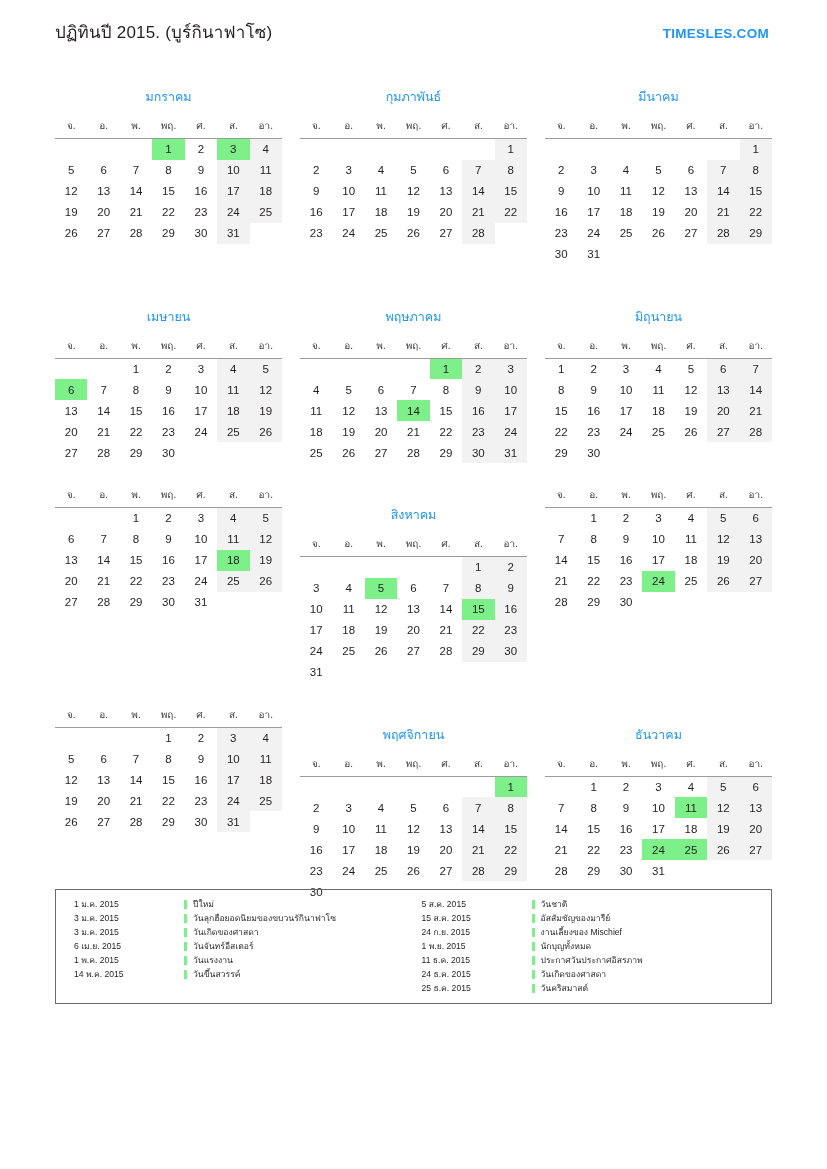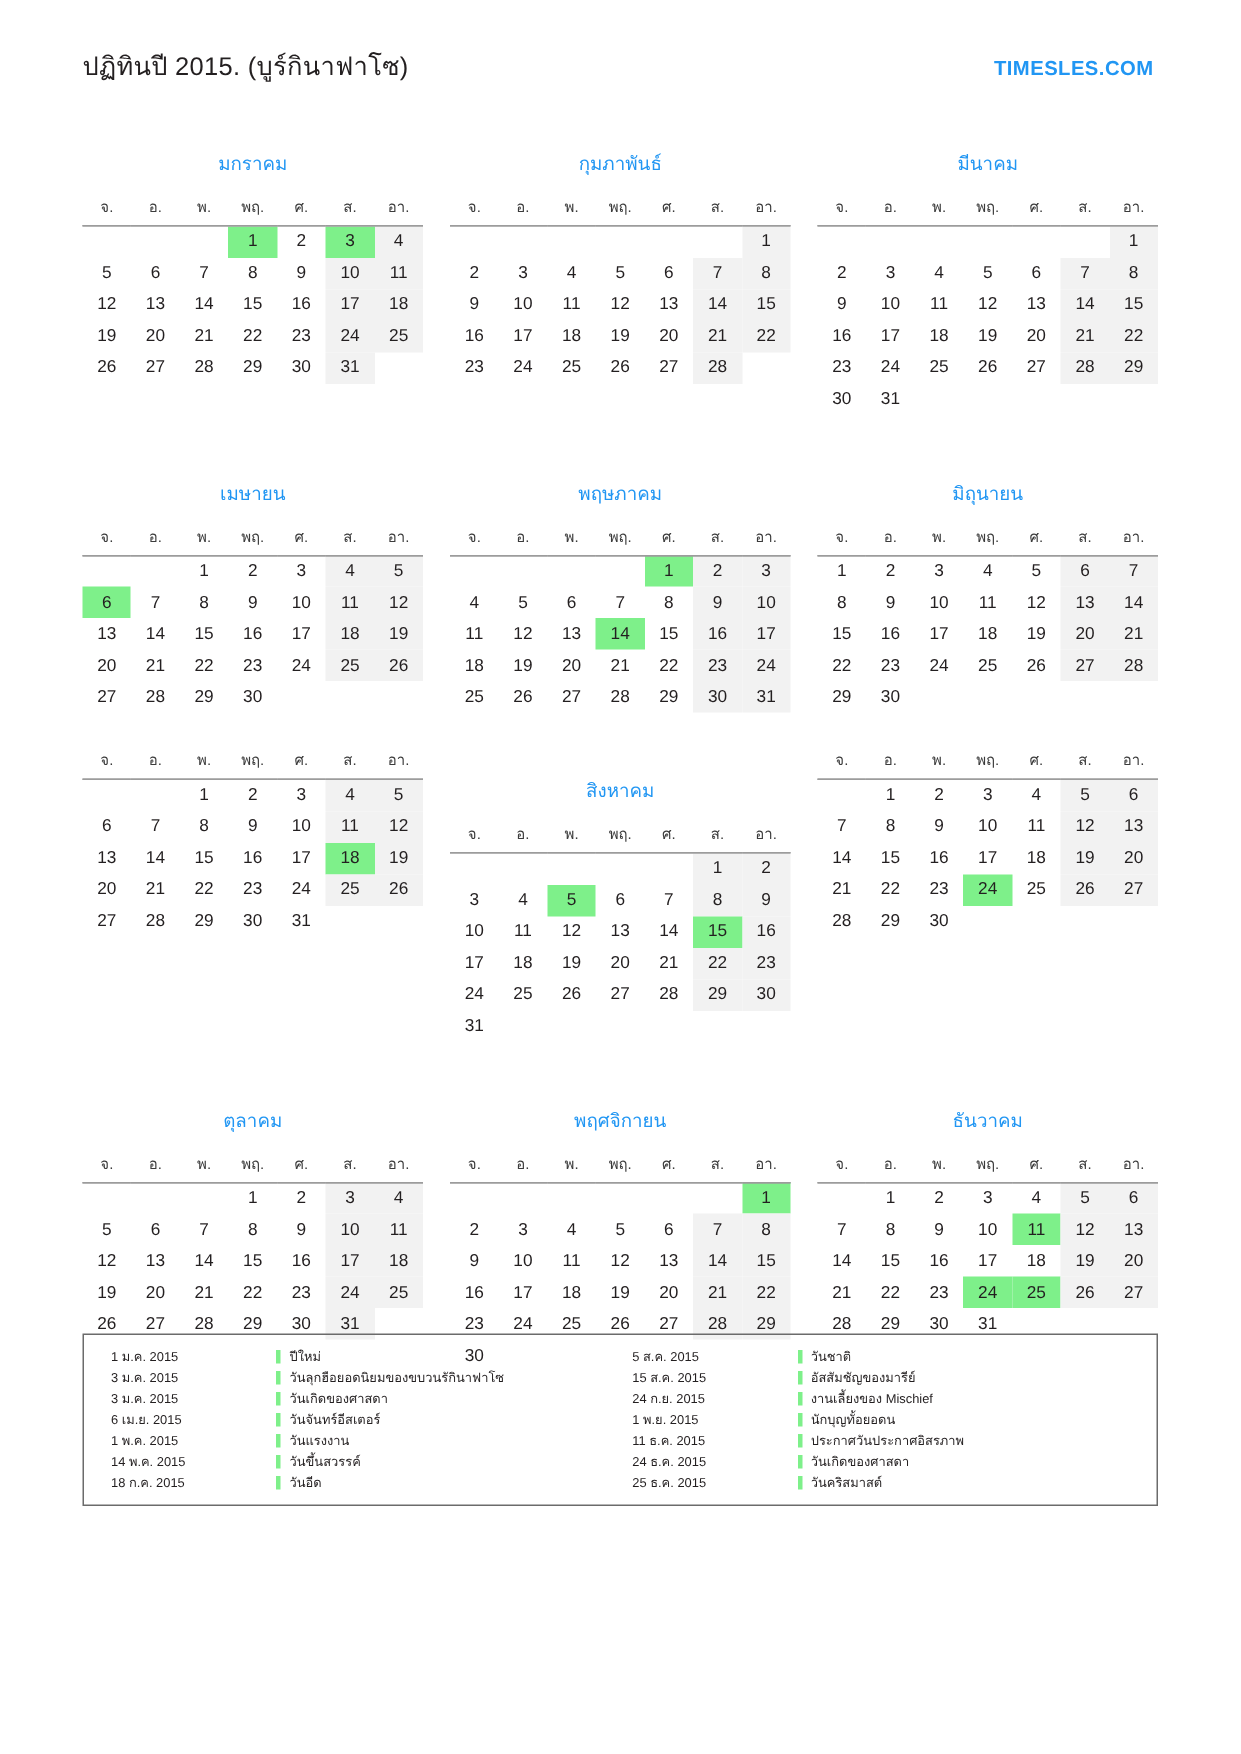--- a/index.html
+++ b/index.html
@@ -12,21 +12,21 @@
   .page {
     position: relative;
     width: 827px;
     height: 1169px;
     padding: 0;
   }
   .header {
     display: flex;
     align-items: baseline;
     justify-content: space-between;
-    padding: 30px 58px 0 55px;
+    padding: 18px 58px 0 55px;
   }
   .title {
     font-size: 17px;
     color: #231f20;
     letter-spacing: 0.2px;
   }
   .brand {
     font-size: 13.5px;
     font-weight: bold;
     color: #2196f3;
@@ -701,21 +701,20 @@
               <td class="">30</td>
               <td class="empty">&nbsp;</td>
               <td class="empty">&nbsp;</td>
               <td class="empty">&nbsp;</td>
               <td class="empty">&nbsp;</td>
             </tr>
           </tbody>
         </table>
       </div>
       <div class="month">
-        <div class="month-name">ตุลาคม</div>
         <table class="cal">
           <thead>
             <tr>
               <th>จ.</th>
               <th>อ.</th>
               <th>พ.</th>
               <th>พฤ.</th>
               <th>ศ.</th>
               <th>ส.</th>
               <th>อา.</th>
@@ -932,46 +931,41 @@
         <div class="legend-row">
           <div class="legend-date">1 พ.ค. 2015</div>
           <div class="legend-bar"></div>
           <div class="legend-name">วันแรงงาน</div>
         </div>
         <div class="legend-row">
           <div class="legend-date">14 พ.ค. 2015</div>
           <div class="legend-bar"></div>
           <div class="legend-name">วันขึ้นสวรรค์</div>
         </div>
-        <div class="legend-row">
-          <div class="legend-date">18 ก.ค. 2015</div>
-          <div class="legend-bar"></div>
-          <div class="legend-name">วันอีด</div>
-        </div>
       </div>
     <div class="legend-col">
         <div class="legend-row">
           <div class="legend-date">5 ส.ค. 2015</div>
           <div class="legend-bar"></div>
           <div class="legend-name">วันชาติ</div>
         </div>
         <div class="legend-row">
           <div class="legend-date">15 ส.ค. 2015</div>
           <div class="legend-bar"></div>
           <div class="legend-name">อัสสัมชัญของมารีย์</div>
         </div>
         <div class="legend-row">
           <div class="legend-date">24 ก.ย. 2015</div>
           <div class="legend-bar"></div>
           <div class="legend-name">งานเลี้ยงของ Mischief</div>
         </div>
         <div class="legend-row">
           <div class="legend-date">1 พ.ย. 2015</div>
           <div class="legend-bar"></div>
-          <div class="legend-name">นักบุญทั้อยอดน</div>
+          <div class="legend-name">นักบุญทั้งหมด</div>
         </div>
         <div class="legend-row">
           <div class="legend-date">11 ธ.ค. 2015</div>
           <div class="legend-bar"></div>
           <div class="legend-name">ประกาศวันประกาศอิสรภาพ</div>
         </div>
         <div class="legend-row">
           <div class="legend-date">24 ธ.ค. 2015</div>
           <div class="legend-bar"></div>
           <div class="legend-name">วันเกิดของศาสดา</div>

